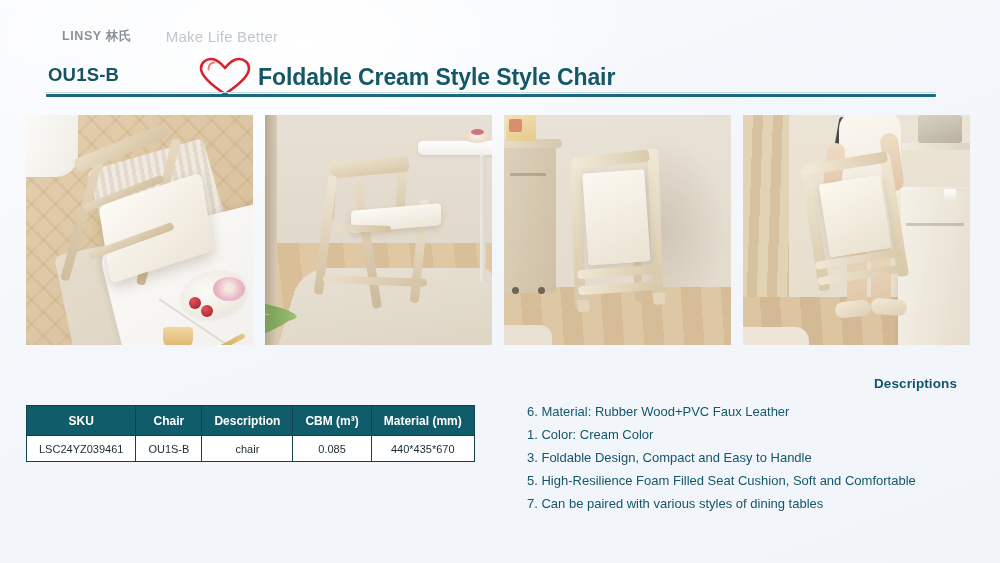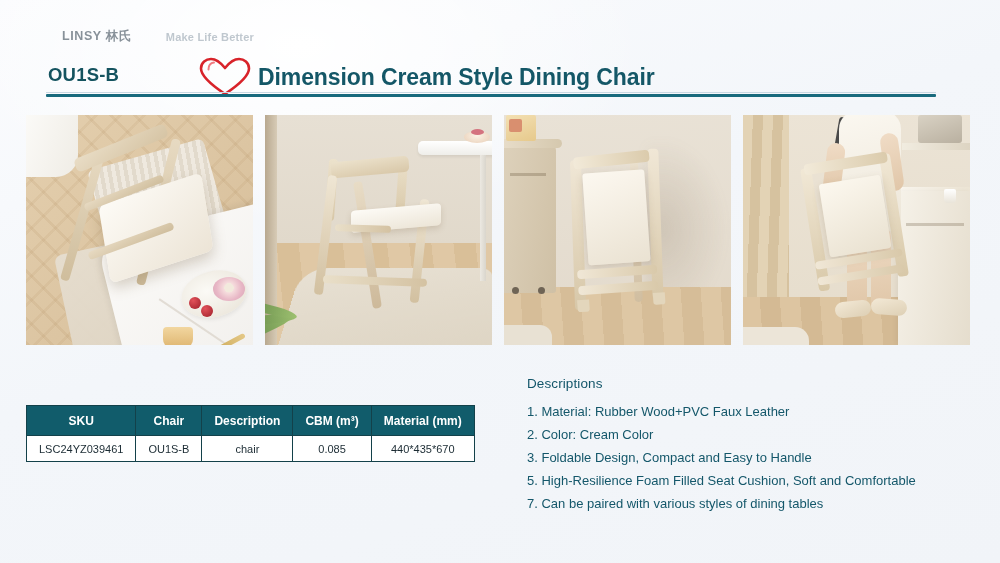--- a/index.html
+++ b/index.html
@@ -24,23 +24,22 @@
     left: 62px; top: 28px;
     display: flex; align-items: center; gap: 34px;
     opacity: .62;
   }
   .brand-name {
     font-size: 12.5px; font-weight: bold; letter-spacing: .6px;
     color: #41505c;
     filter: blur(.3px);
   }
   .brand-tagline {
-    font-size: 11px; color: #9aa7b2; letter-spacing: .2px;
+    font-size: 15px; color: #9aa7b2; letter-spacing: .2px;
     filter: blur(.45px);
-    font-weight: bold;
   }
 
   .sku-code {
     position: absolute;
     left: 48px; top: 64px;
     font-size: 18.5px; font-weight: bold;
     color: #14535f; letter-spacing: .2px;
   }
 
   .title-row {
@@ -317,22 +316,22 @@
   .spec-table td {
     background: #ffffff;
     color: #1b2b33;
     height: 26px;
     padding: 0 12px;
   }
 
   
   .desc-block { position: absolute; left: 527px; top: 376px; width: 430px; }
   .desc-heading {
-    font-size: 13.5px; font-weight: normal; color: #13566a;
-    margin-bottom: 9px; letter-spacing: .1px;
+    font-size: 13.5px; font-weight: bold; color: #13566a;
+    margin-bottom: 9px; letter-spacing: .1px; text-align: right;
   }
   .desc-list { list-style: none; }
   .desc-list li {
     font-size: 13px; color: #14576a;
     line-height: 23px; white-space: nowrap;
   }
 </style>
 </head>
 <body>
 
@@ -343,21 +342,21 @@
     <span class="brand-tagline">Make Life Better</span>
   </div>
 
   <div class="sku-code">OU1S-B</div>
 
   <div class="title-row">
     <svg class="heart-icon" viewBox="0 0 54 40">
       <path d="M27 37 C9 25, 3 17, 3 11.5 C3 5.5, 8 2, 13 2 C18.5 2, 23 6, 27 11 C31 6, 35.5 2, 41 2 C46 2, 51 5.5, 51 11.5 C51 17, 45 25, 27 37 Z" fill="none" stroke="#d8232a" stroke-width="2.6" stroke-linejoin="round"></path>
       <path d="M10.5 12.5 C10.5 8.5, 13 6, 16 5.6" fill="none" stroke="#f07a80" stroke-width="2" stroke-linecap="round"></path>
     </svg>
-    <span class="title-text">Dimension Cream Style Dining Chair</span>
+    <span class="title-text">Foldable Cream Style Style Chair</span>
   </div>
 
   <div class="rule-wrap">
     <div class="rule-thin"></div>
     <div class="rule-main"></div>
   </div>
 
   <div class="photos">
 
     <div class="photo">
@@ -487,21 +486,21 @@
         <td>chair</td>
         <td>0.085</td>
         <td>440*435*670</td>
       </tr>
     </tbody>
   </table>
 
   <div class="desc-block">
     <div class="desc-heading">Descriptions</div>
     <ul class="desc-list">
-      <li>1. Material: Rubber Wood+PVC Faux Leather</li>
-      <li>2. Color: Cream Color</li>
+      <li>6. Material: Rubber Wood+PVC Faux Leather</li>
+      <li>1. Color: Cream Color</li>
       <li>3. Foldable Design, Compact and Easy to Handle</li>
       <li>5. High-Resilience Foam Filled Seat Cushion, Soft and Comfortable</li>
       <li>7. Can be paired with various styles of dining tables</li>
     </ul>
   </div>
 
 </div>
 
 </body></html>

